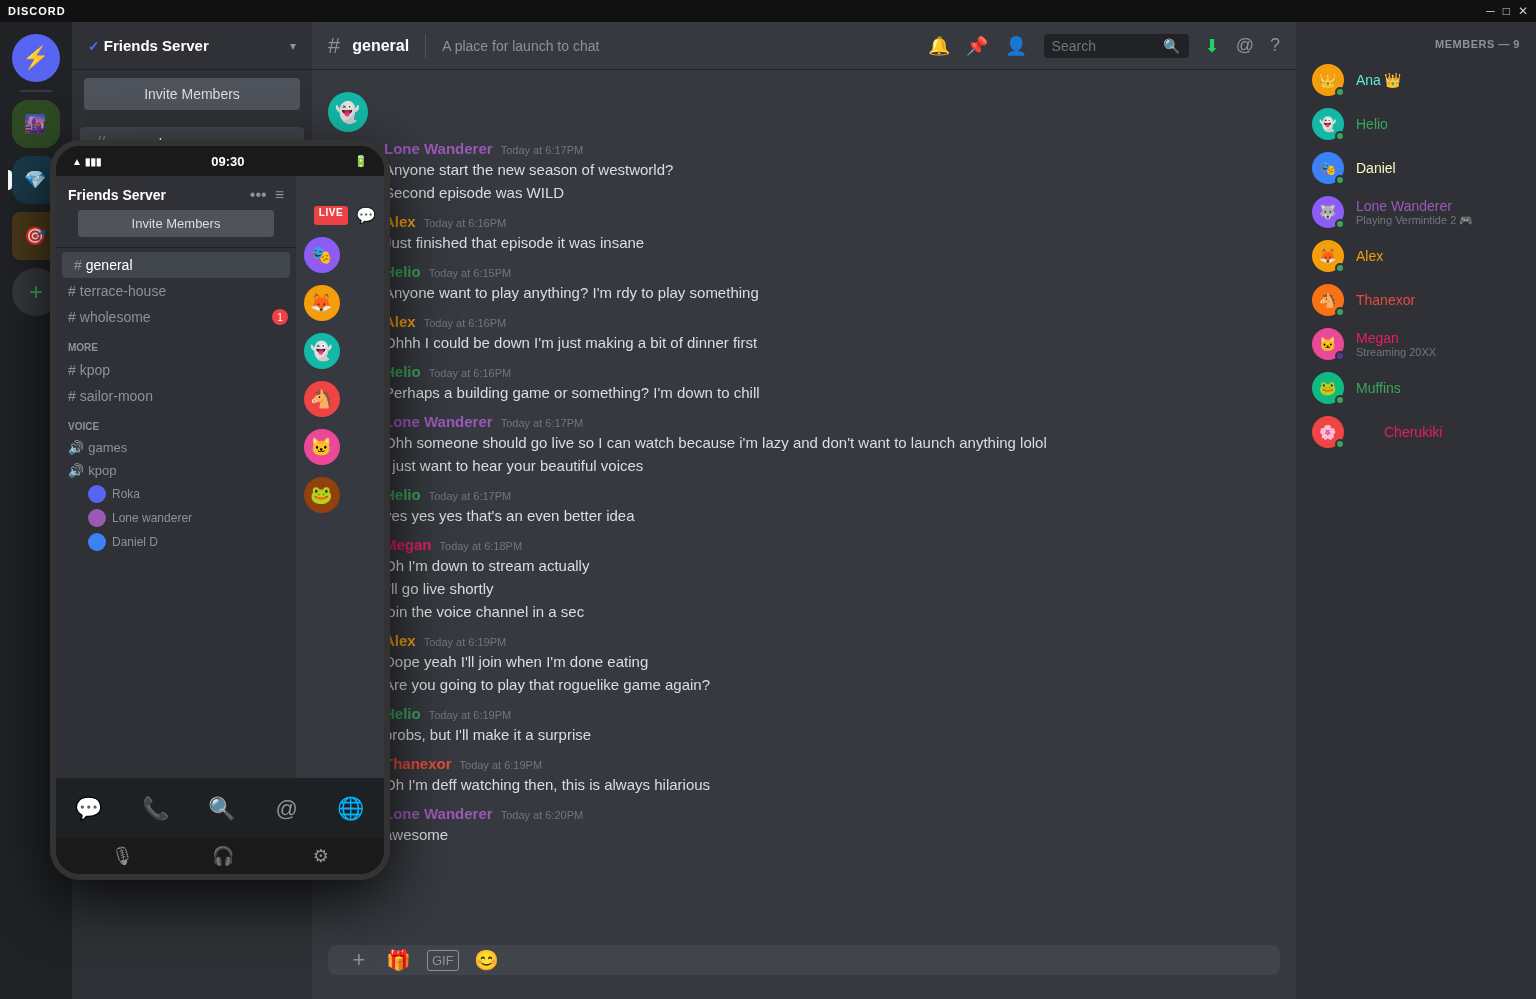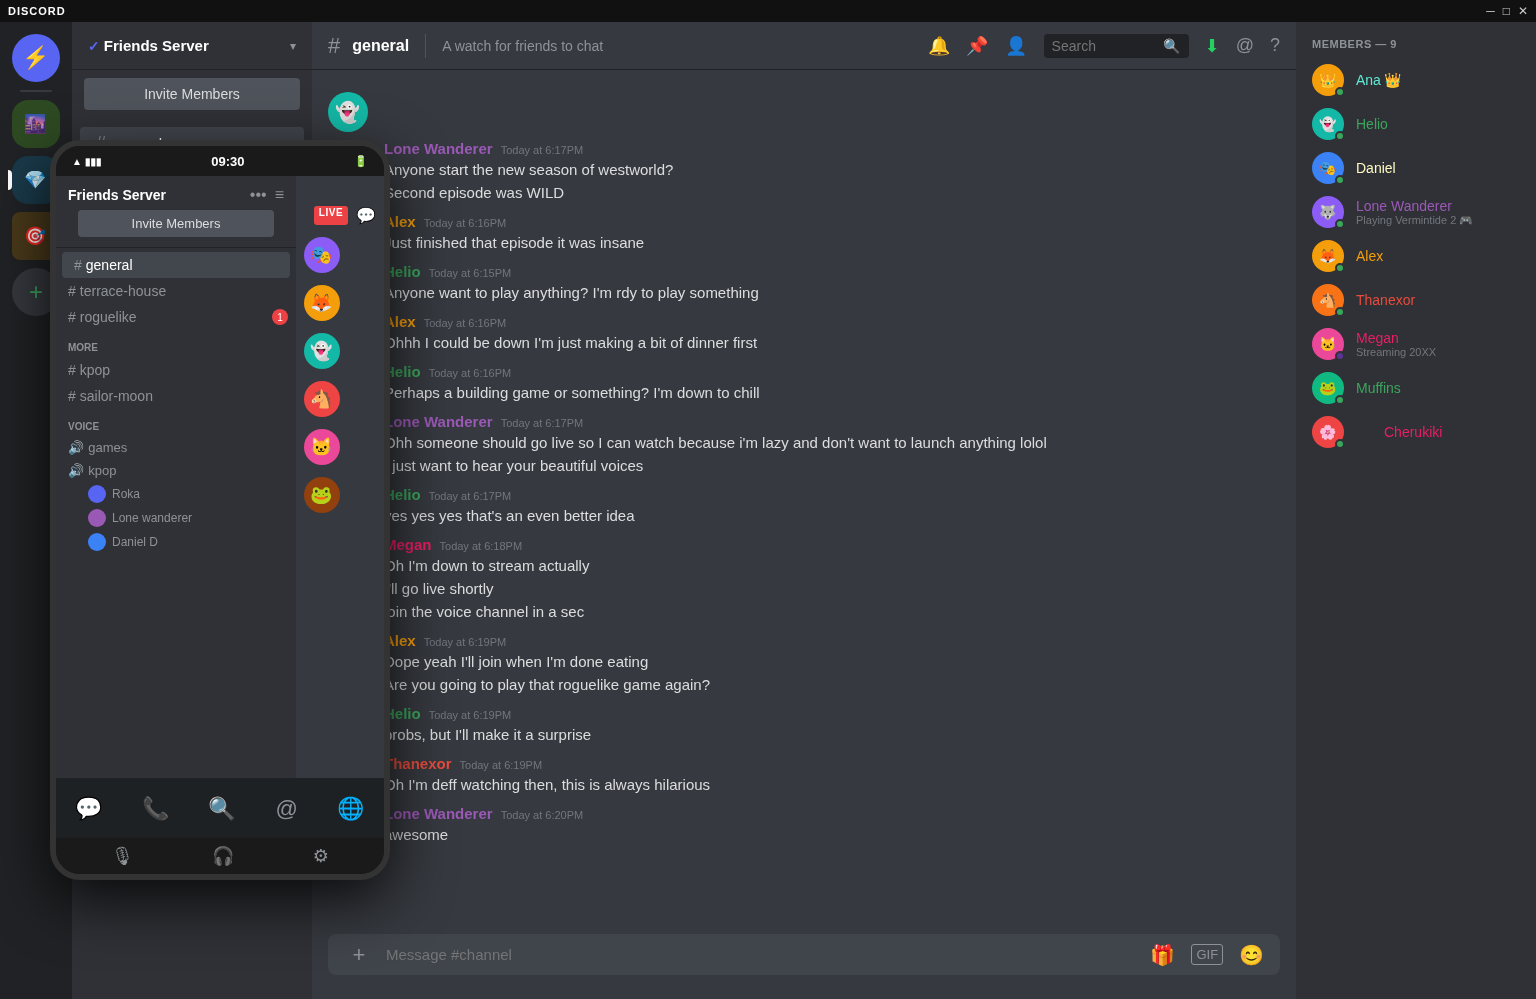--- a/index.html
+++ b/index.html
@@ -388,20 +388,21 @@
       overflow-y: auto;
     }
     .members-header {
       color: #8e9297;
       font-size: 11px;
       font-weight: 700;
       text-transform: uppercase;
       letter-spacing: 0.5px;
       padding: 0 8px;
       margin-bottom: 8px;
+      text-align: right;
     }
     .member-item {
       display: flex;
       align-items: center;
       gap: 12px;
       padding: 6px 8px;
       border-radius: 4px;
       cursor: pointer;
     }
     .member-avatar {
@@ -728,21 +729,21 @@
       </div>
     </div>
   </div>
 
   <div class="chat-area">
 
     <div class="chat-header">
       <span class="chat-header-hash">#</span>
       <span class="chat-header-name">general</span>
       <div class="chat-header-divider"></div>
-      <span class="chat-header-desc">A watch for friends to chat</span>
+      <span class="chat-header-desc">A place for launch to chat</span>
       <div class="chat-header-icons">
         <span class="chat-header-icon">🔔</span>
         <span class="chat-header-icon">📌</span>
         <span class="chat-header-icon">👤</span>
         <div class="search-box">
           <input type="text" placeholder="Search" style="">
           <span style="color:#8e9297;">🔍</span>
         </div>
         <span class="chat-header-icon" style="color:#23d160;">⬇</span>
         <span class="chat-header-icon">@</span>
@@ -925,21 +926,20 @@
           </div>
           <div class="message-text">awesome</div>
         </div>
       </div>
 
     </div>
 
     <div class="chat-input-area">
       <div class="chat-input-box">
         <div class="chat-input-plus">+</div>
-        <input class="chat-input" type="text" placeholder="Message #channel" style="">
         <div class="chat-input-icons">
           <span class="chat-input-icon">🎁</span>
           <span class="chat-input-icon" style="font-size:13px; border:1px solid #8e9297; border-radius:3px; padding:2px 4px;">GIF</span>
           <span class="chat-input-icon">😊</span>
         </div>
       </div>
     </div>
   </div>
 
   <div class="members-sidebar">
@@ -1069,21 +1069,21 @@
         <div class="phone-channel-item active">
           <span style="font-size:14px;color:#8e9297;">#</span>
           <span>general</span>
         </div>
         <div class="phone-channel-item">
           <span style="font-size:14px;color:#8e9297;">#</span>
           <span>terrace-house</span>
         </div>
         <div class="phone-channel-item" style="display:flex; align-items:center;">
           <span style="font-size:14px;color:#8e9297;">#</span>
-          <span style="flex:1;">roguelike</span>
+          <span style="flex:1;">wholesome</span>
           <span style="background:#ed4245;color:#fff;border-radius:50%;width:16px;height:16px;font-size:10px;display:flex;align-items:center;justify-content:center;">1</span>
         </div>
 
         <div class="phone-cat">MORE</div>
         <div class="phone-channel-item">
           <span style="font-size:14px;color:#8e9297;">#</span>
           <span>kpop</span>
         </div>
         <div class="phone-channel-item">
           <span style="font-size:14px;color:#8e9297;">#</span>

